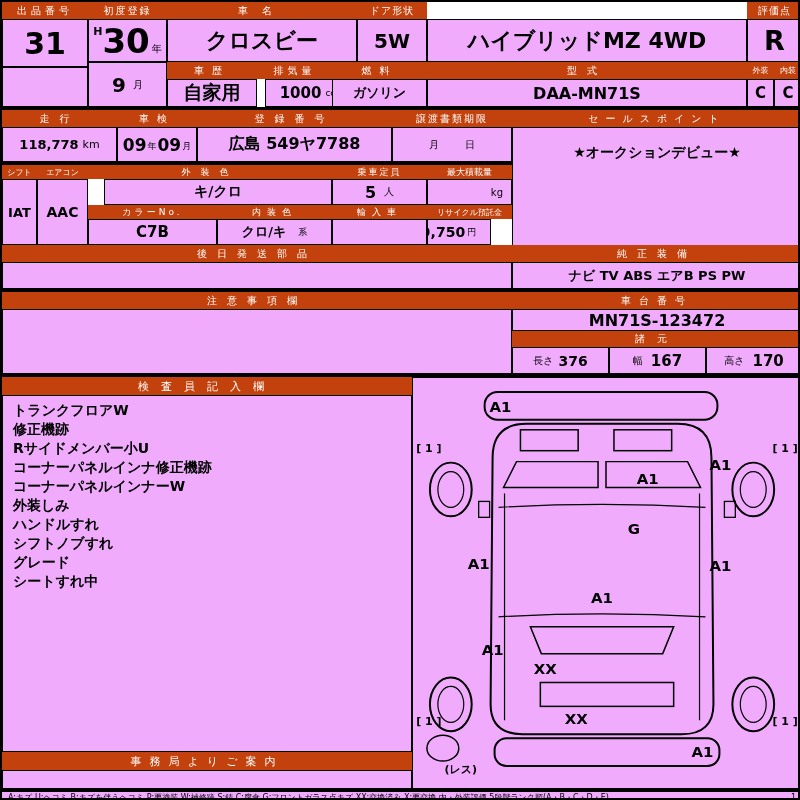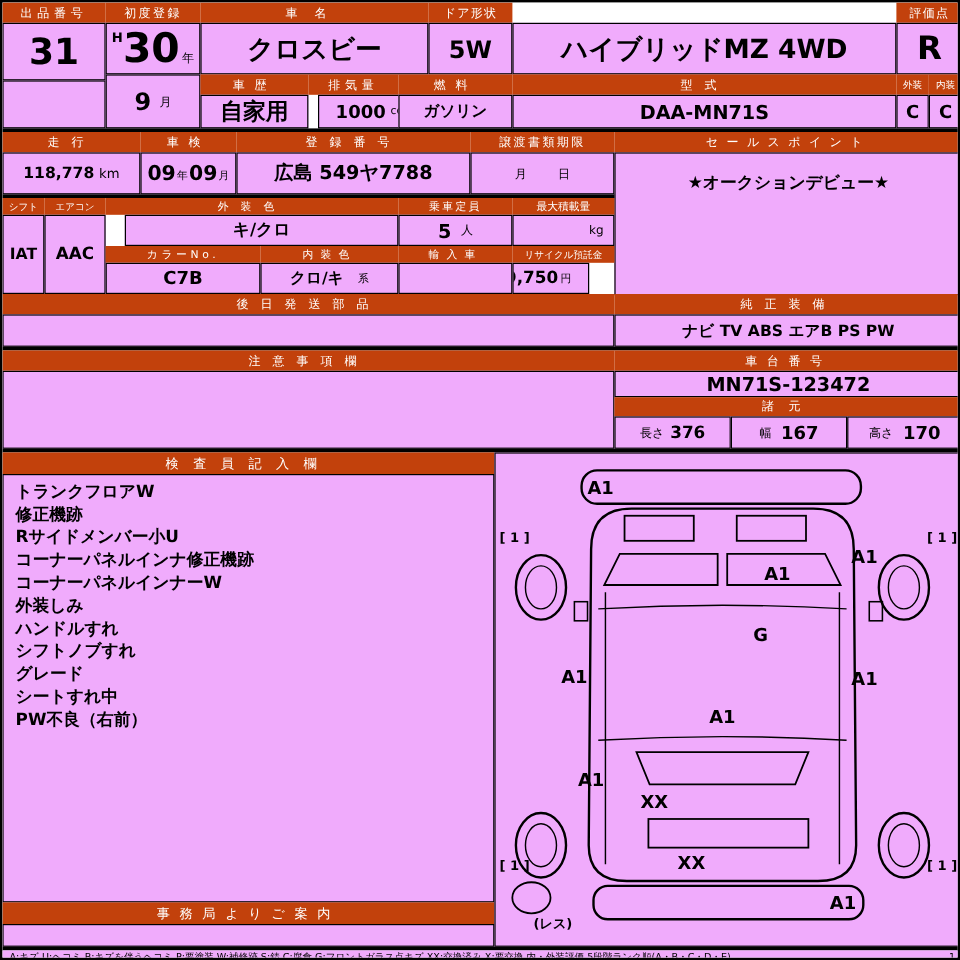--- a/index.html
+++ b/index.html
@@ -163,21 +163,20 @@
     <div>トランクフロアW</div>
     <div>修正機跡</div>
     <div>Rサイドメンバー小U</div>
     <div>コーナーパネルインナ修正機跡</div>
     <div>コーナーパネルインナーW</div>
     <div>外装しみ</div>
     <div>ハンドルすれ</div>
     <div>シフトノブすれ</div>
     <div>グレード</div>
     <div>シートすれ中</div>
-    <div>PW不良（右前）</div>
   </div>
   <div class="hd" style="left:0;top:750px;width:410px;height:18px;letter-spacing:8px;font-size:11px">事務局よりご案内</div>
   <div class="cell" style="left:0;top:768px;width:410px;height:19px"></div>
 
   <div class="cell" style="left:410px;top:375px;width:390px;height:412px;padding:0">
     <svg width="388" height="410" viewBox="0 0 390 412">
       <g fill="none" stroke="#000">
         <rect x="72" y="14" width="234" height="28" rx="13" stroke-width="2"></rect>
         <path d="M 80,80 Q 80,46 114,46 L 266,46 Q 300,46 300,80 L 302,328 Q 302,358 270,358 L 110,358 Q 78,358 78,328 Z" stroke-width="2"></path>
         <rect x="108" y="52" width="58" height="21" stroke-width="1.5"></rect>

